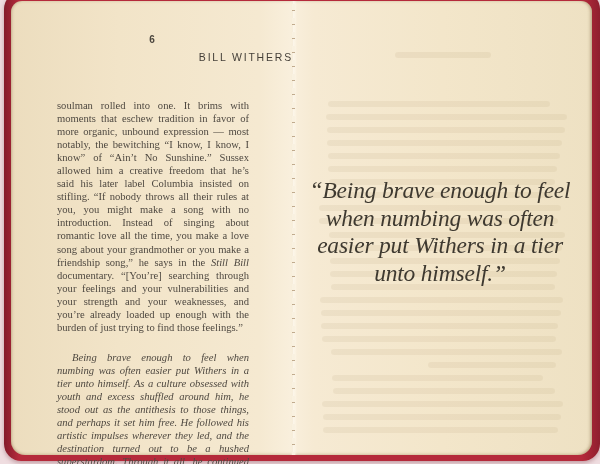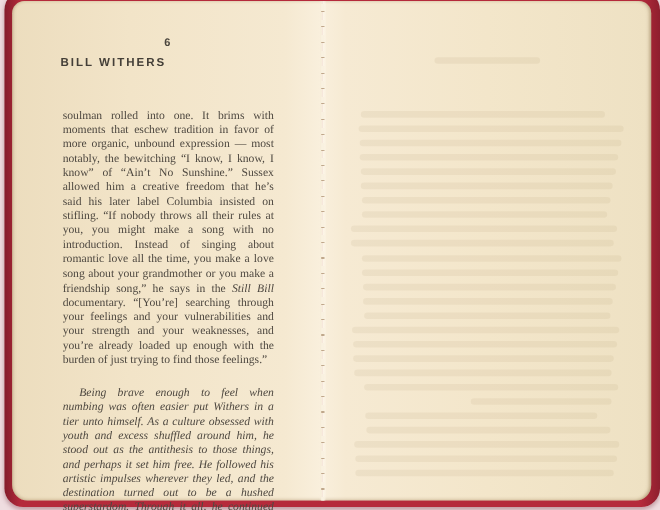--- a/index.html
+++ b/index.html
@@ -41,22 +41,22 @@
       #f9f1e0 3px 9px,
       rgba(146,112,72,.55) 9px 10px,
       rgba(0,0,0,0) 10px 14px);
   }
   .page-number{
     margin-top:33px;text-align:center;
     font-family:"Liberation Sans",sans-serif;font-weight:bold;
     font-size:10px;color:#4b463e;
   }
   .running-head{
-    margin-top:6px;text-align:left;
-    font-family:"Liberation Sans",sans-serif;font-weight:bold;
+    margin-top:6px;text-align:right;
+    font-family:"Liberation Sans",sans-serif;font-weight:normal;
     font-size:10.5px;letter-spacing:1.8px;color:#443f38;padding-left:44px;
   }
   .body-text{
     margin:36px 27px 0 29px;
     font-size:10.6px;line-height:13.05px;
     text-align:justify;color:#4e4840;hyphens:none;
   }
   .body-text p{margin:17px;padding:0;}
   .indent{text-indent:15px;font-style:italic;}
   .run-italic{font-style:italic;}
@@ -107,16 +107,17 @@
           <div class="ghost-bar" style="top: 321.85px; left: 28px; width: 237px; height: 6px; opacity: 0.095;"></div>
           <div class="ghost-bar" style="top: 334.9px; left: 28.5px; width: 234px; height: 6px; opacity: 0.095;"></div>
           <div class="ghost-bar" style="top: 347.95px; left: 38px; width: 231px; height: 6px; opacity: 0.095;"></div>
           <div class="ghost-bar" style="top: 361px; left: 135px; width: 128px; height: 6px; opacity: 0.095;"></div>
           <div class="ghost-bar" style="top: 374.05px; left: 39px; width: 211px; height: 6px; opacity: 0.095;"></div>
           <div class="ghost-bar" style="top: 387.1px; left: 39.5px; width: 222px; height: 6px; opacity: 0.095;"></div>
           <div class="ghost-bar" style="top: 400.15px; left: 29px; width: 241px; height: 6px; opacity: 0.095;"></div>
           <div class="ghost-bar" style="top: 413.2px; left: 29.5px; width: 238px; height: 6px; opacity: 0.095;"></div>
           <div class="ghost-bar" style="top: 426.25px; left: 30px; width: 235px; height: 6px; opacity: 0.095;"></div>
         </div>
+      <blockquote class="pull-quote">“Being brave enough to feel when numbing was often easier put Withers in a tier unto himself.”</blockquote>
     </div>
     <div class="stitching"></div>
   </div>
 </div>
 
 </body></html>

